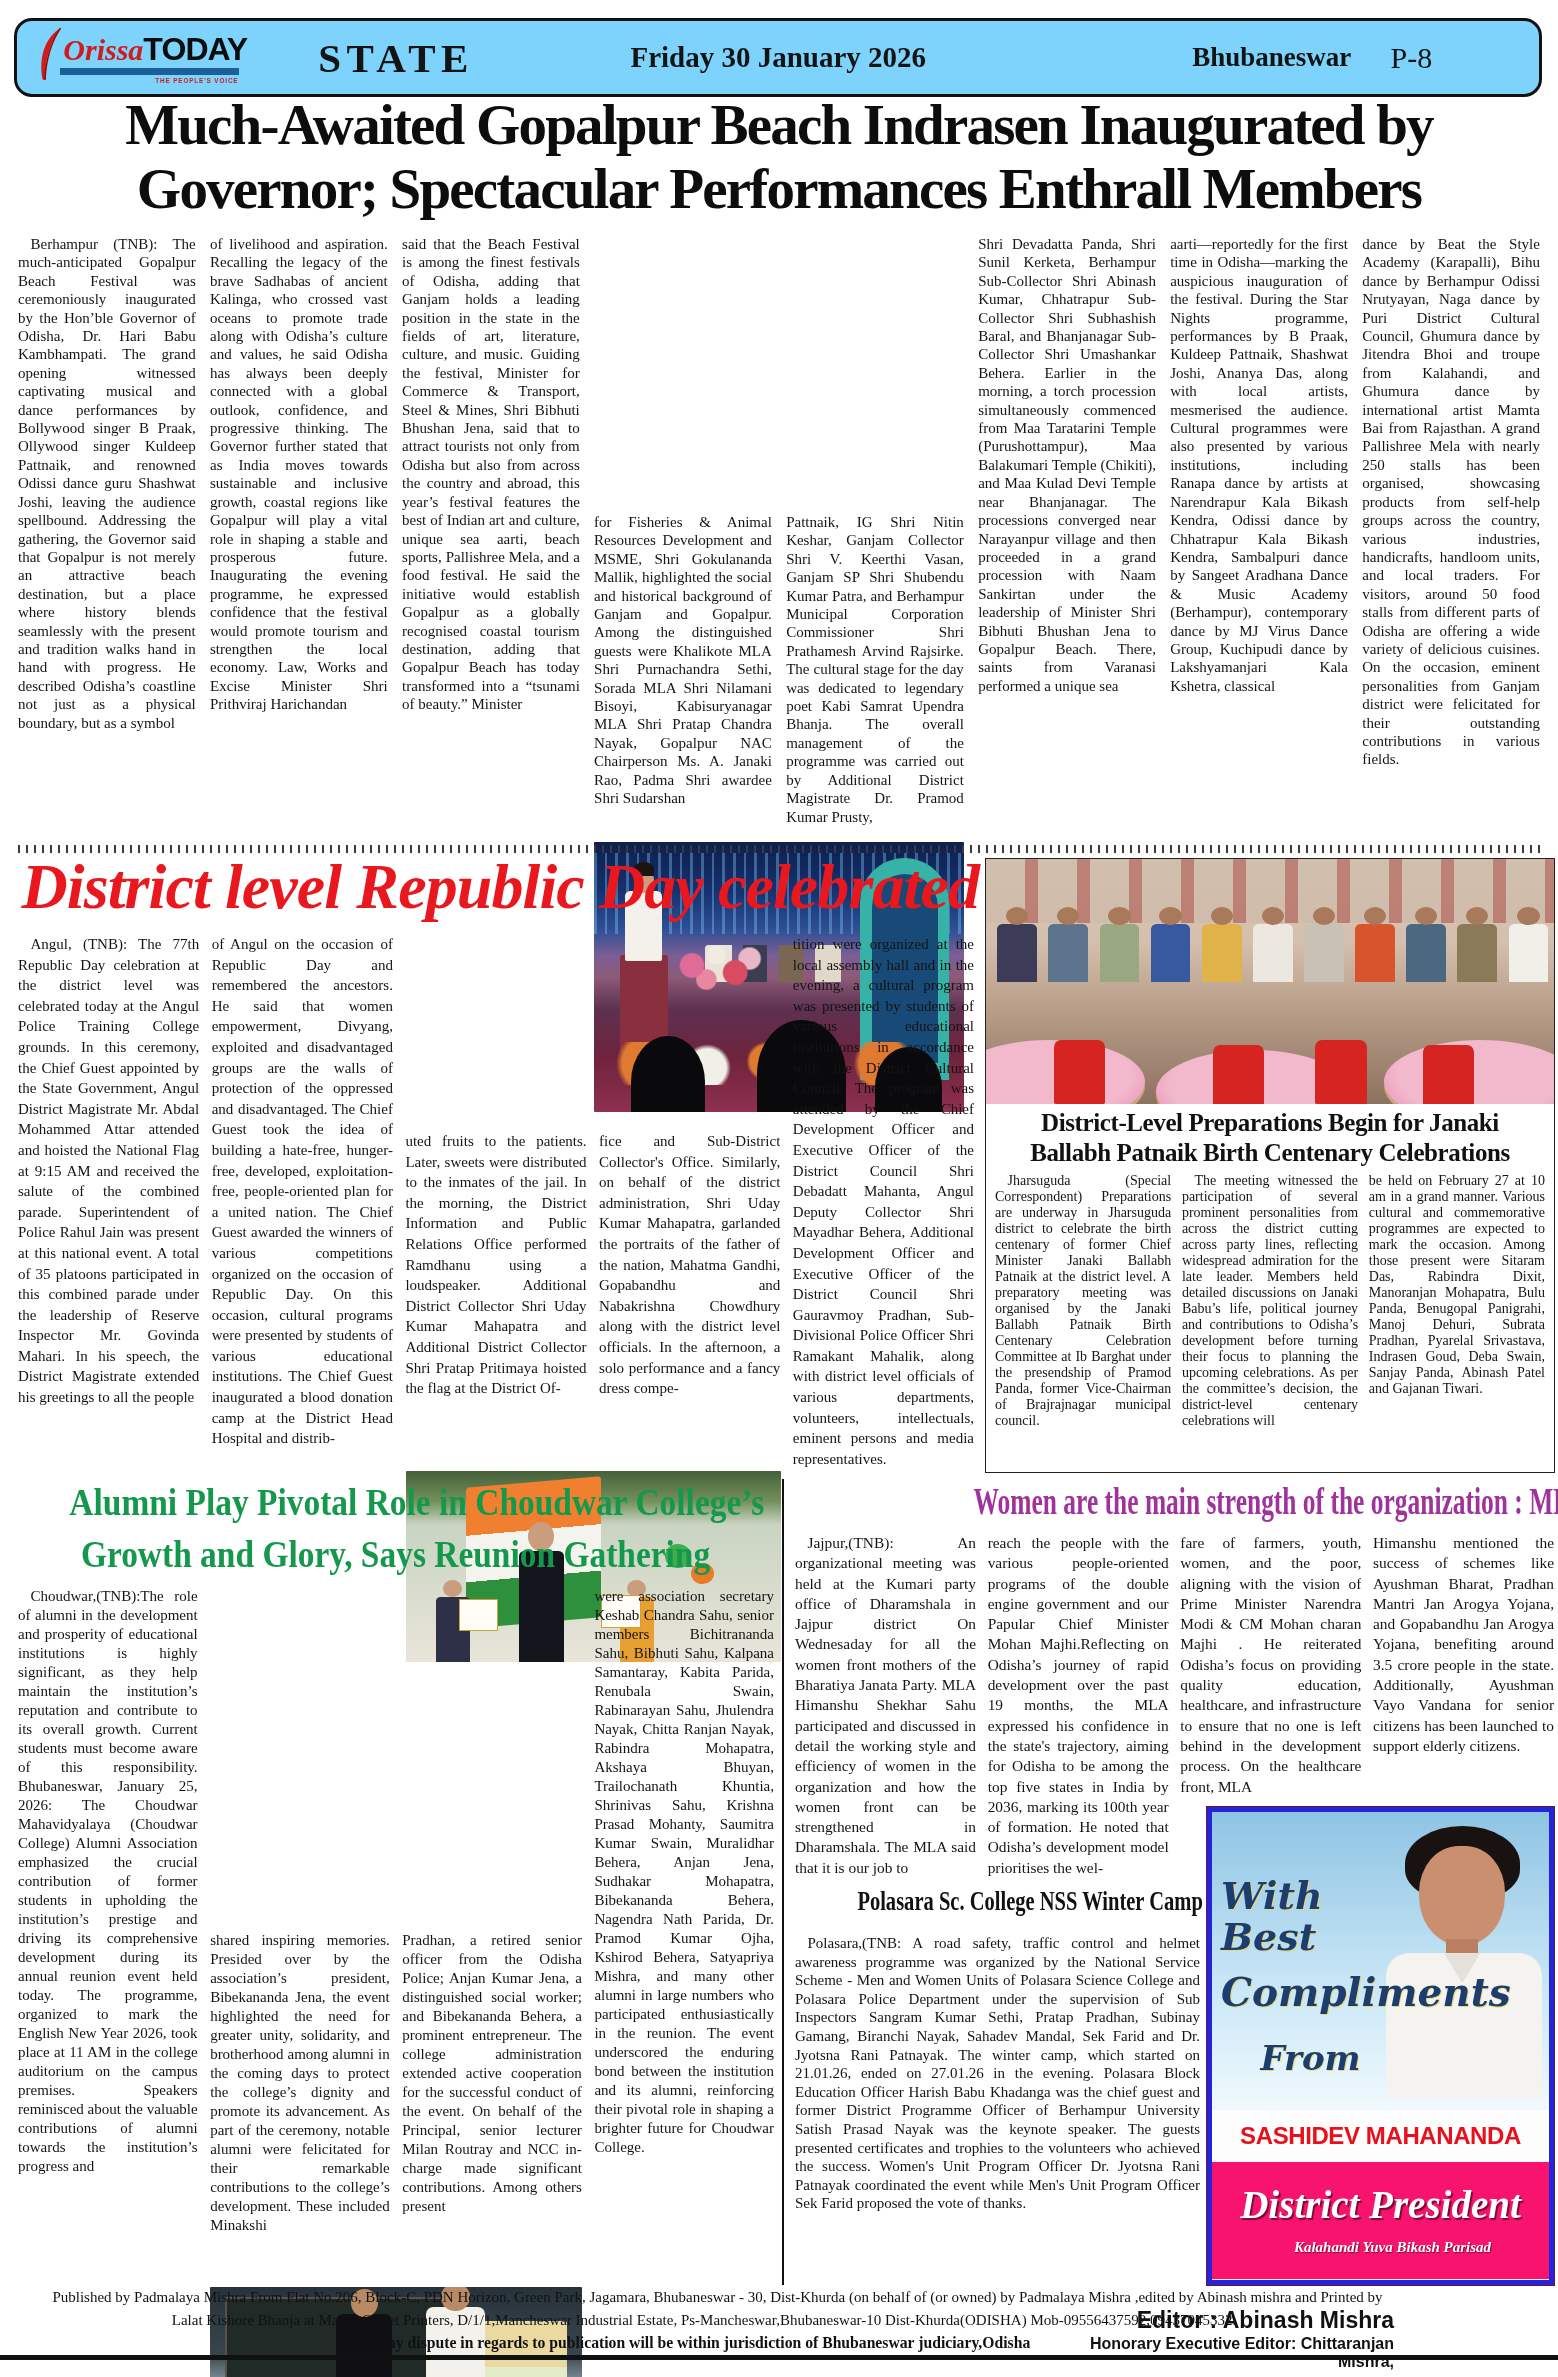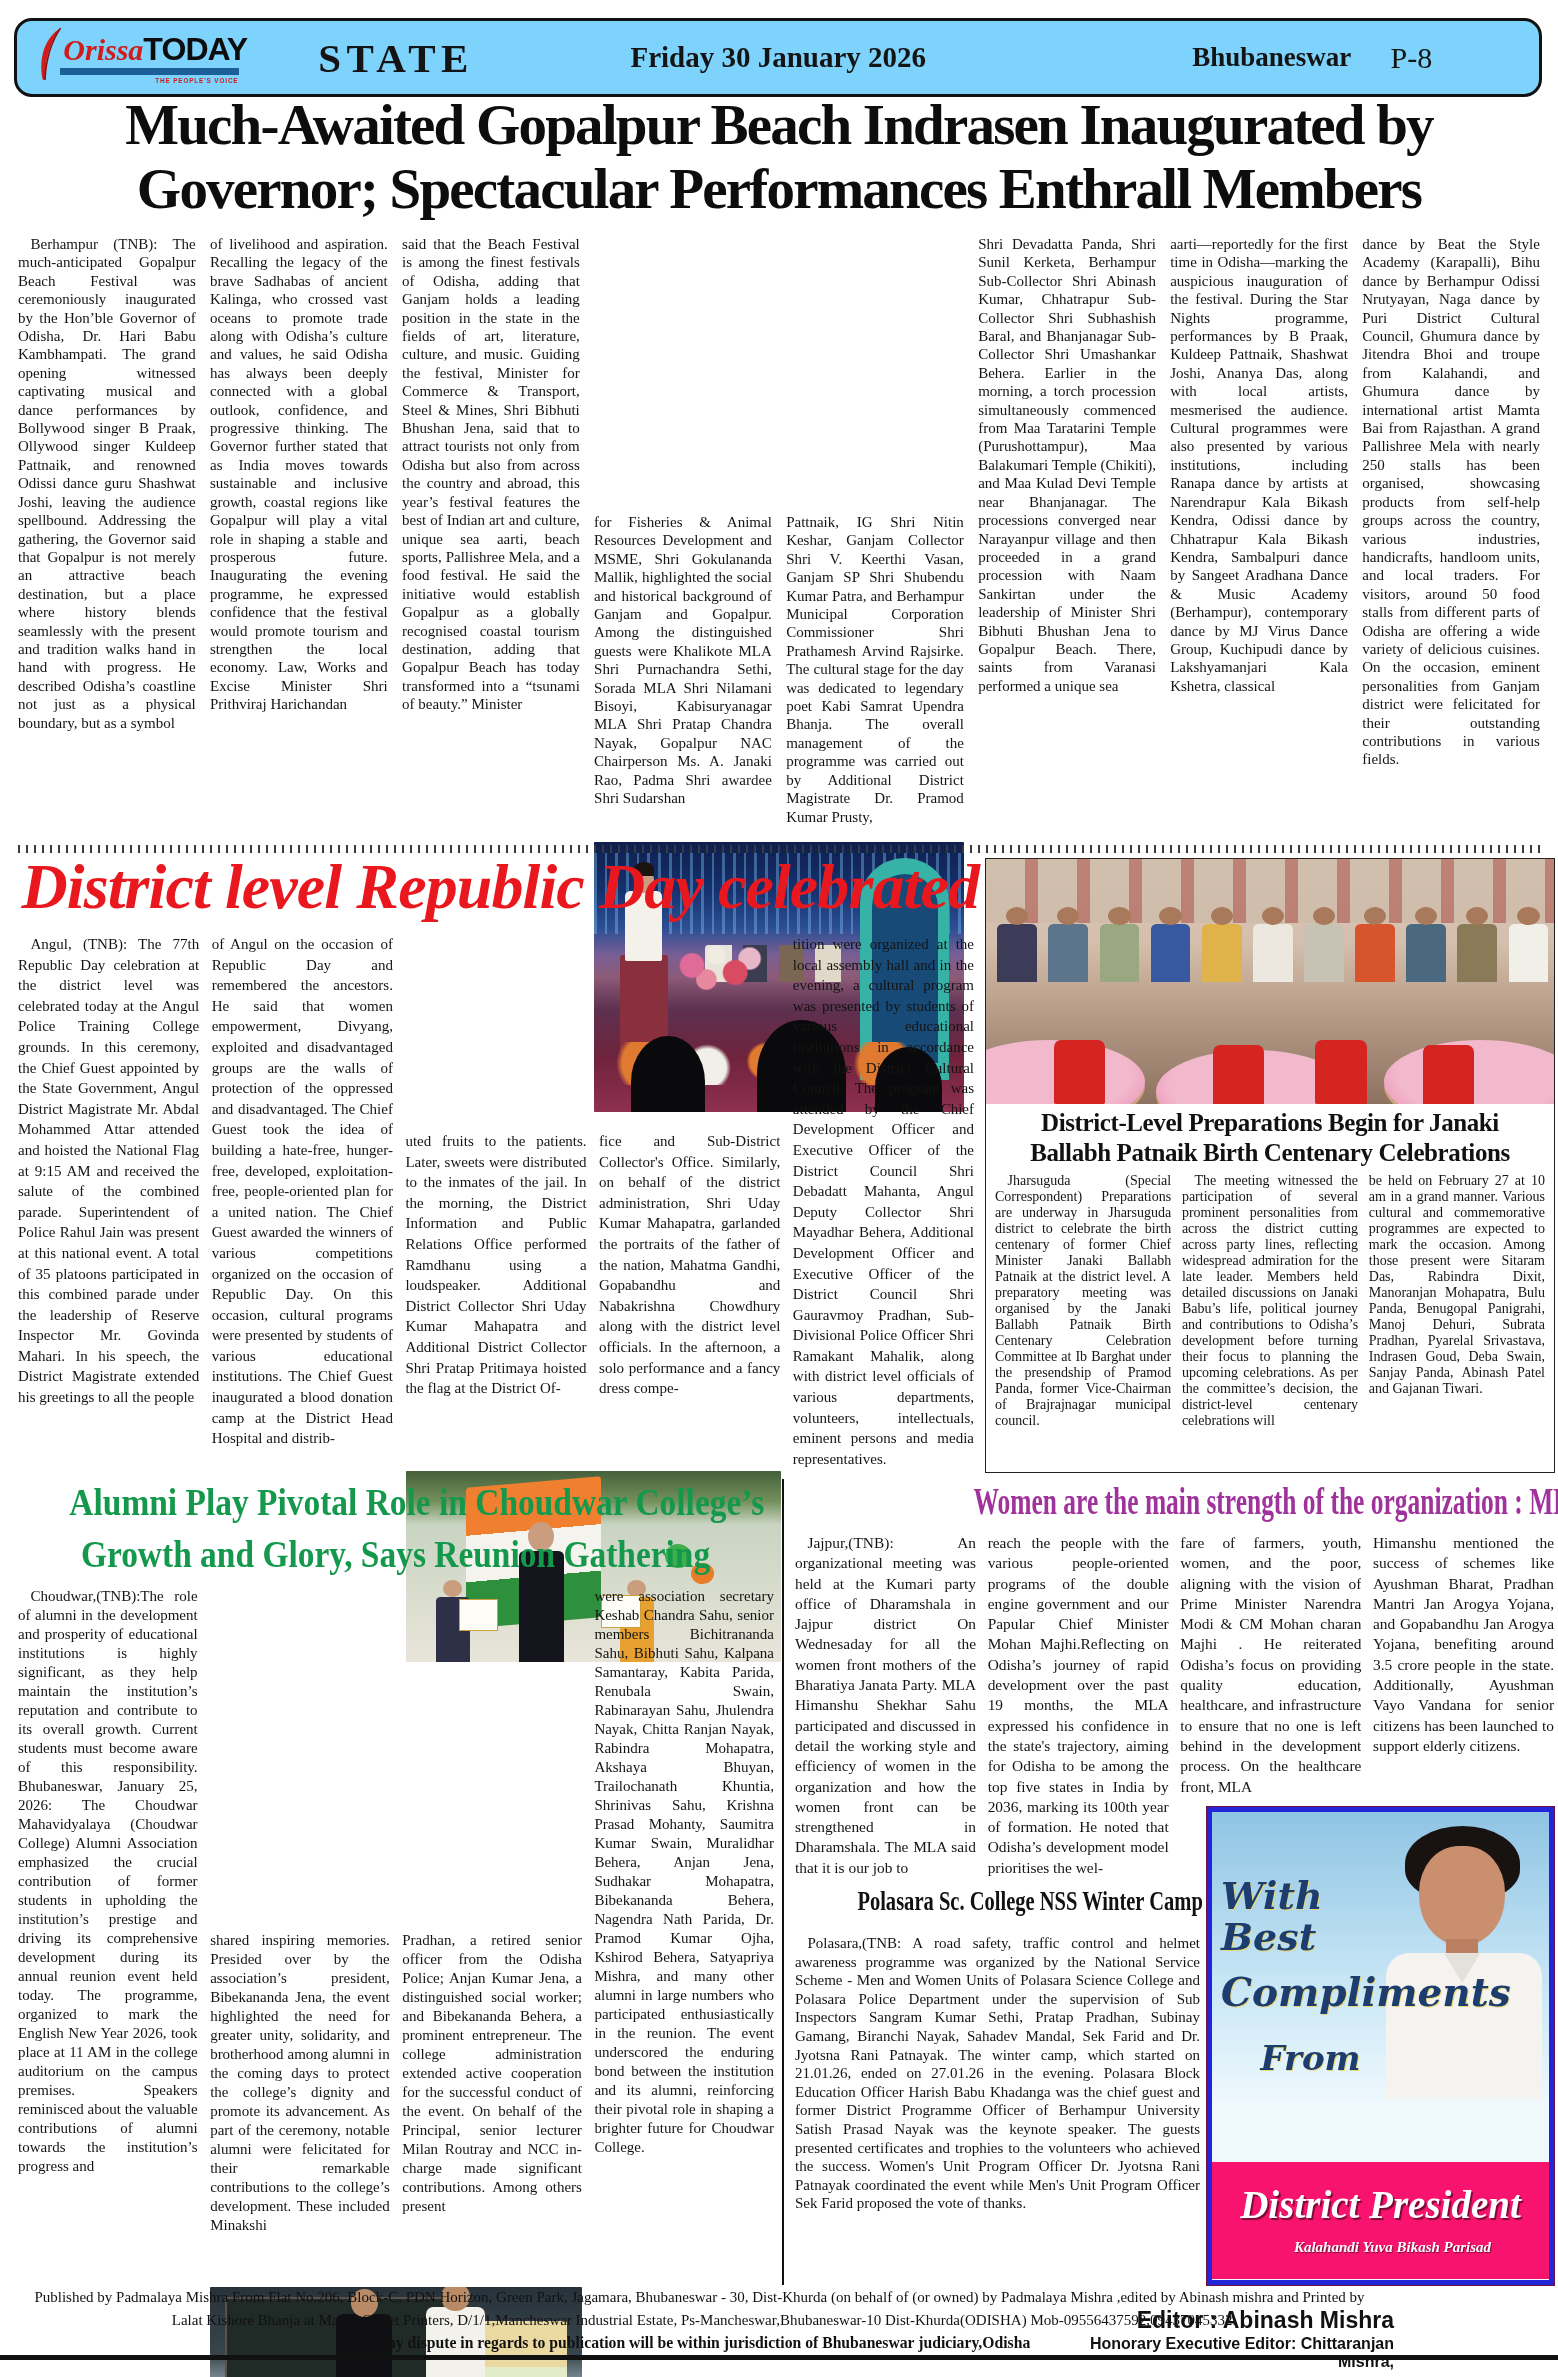--- a/index.html
+++ b/index.html
@@ -159,21 +159,21 @@
              clip-path:polygon(0 0,50% 100%,100% 0);}
   .ad-name-band{position:absolute;left:0;top:298px;width:100%;height:52px;background:#fdfdfd;
                 display:flex;align-items:center;justify-content:center;}
   .ad-name{font-family:"Liberation Sans",sans-serif;font-weight:bold;font-size:24px;color:#e8101c;letter-spacing:-0.4px;}
   .ad-pink{position:absolute;left:0;top:350px;width:100%;height:117px;background:#f8146e;
            display:flex;flex-direction:column;align-items:center;justify-content:center;font-style:italic;}
   .ad-title{font-weight:bold;font-size:39px;color:#fff;text-shadow:1.8px 1.8px 0.9px #7c0a36;line-height:52px;}
   .ad-org{font-weight:bold;font-size:15px;color:#fff;text-shadow:0.9px 0.9px 0.9px #7c0a36;line-height:32px;margin-left:24px;}
 
   
-  .footer-line1{position:absolute;left:8px;top:2289px;width:1383px;font-size:15px;text-align:center;color:#111;}
+  .footer-line1{position:absolute;left:26px;top:2289px;width:1383px;font-size:15px;text-align:center;color:#111;}
   .footer-line2{position:absolute;left:12.5px;top:2312px;width:1383px;font-size:15px;text-align:center;color:#111;}
   .footer-dispute{position:absolute;left:18px;top:2334px;width:1370px;font-weight:bold;font-size:15.7px;text-align:center;color:#111;}
   .footer-editor{position:absolute;left:1030px;top:2307px;width:364px;text-align:right;
                  font-family:"Liberation Sans",sans-serif;font-weight:bold;font-size:23px;color:#111;}
   .footer-hon{position:absolute;left:1030px;top:2335px;width:364px;text-align:right;
               font-family:"Liberation Sans",sans-serif;font-weight:bold;font-size:16px;color:#111;}
   .footer-bar{position:absolute;left:0;top:2355px;width:1558px;height:5.4px;background:#111;}
 </style>
 </head>
 <body>
@@ -337,20 +337,23 @@
       <div class="ad-face"></div>
       <div class="ad-neck"></div>
       <div class="ad-shirt"></div>
       <div class="ad-collar"></div>
     </div>
     <div class="ad-script">
       <div class="ad-s1">With Best</div>
       <div class="ad-s2">Compliments</div>
       <div class="ad-s3">From</div>
     </div>
+    <div class="ad-name-band">
+      <span class="ad-name">SASHIDEV MAHANANDA</span>
+    </div>
     <div class="ad-pink">
       <div class="ad-title">District President</div>
       <div class="ad-org">Kalahandi Yuva Bikash Parisad</div>
     </div>
   </div>
 
   <div class="footer-line1">Published by Padmalaya Mishra From Flat No.206, Block-C, PDN Horizon, Green Park, Jagamara, Bhubaneswar - 30, Dist-Khurda (on behalf of (or owned) by Padmalaya Mishra ,edited by Abinash mishra and Printed by</div>
   <div class="footer-line2">Lalat Kishore Bhanja at Mayur Offset Printers, D/1/1,Mancheswar Industrial Estate, Ps-Mancheswar,Bhubaneswar-10 Dist-Khurda(ODISHA) Mob-09556437592,09437045332.</div>
   <div class="footer-dispute">Any dispute in regards to publication will be within jurisdiction of Bhubaneswar judiciary,Odisha</div>
   <div class="footer-editor">Editor : Abinash Mishra</div>

